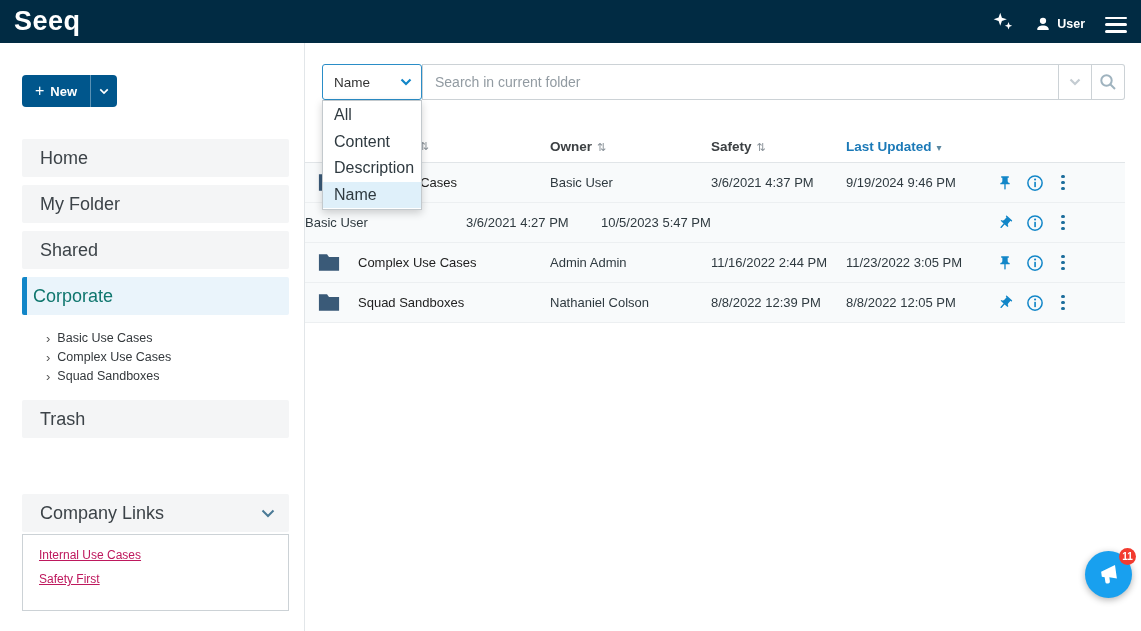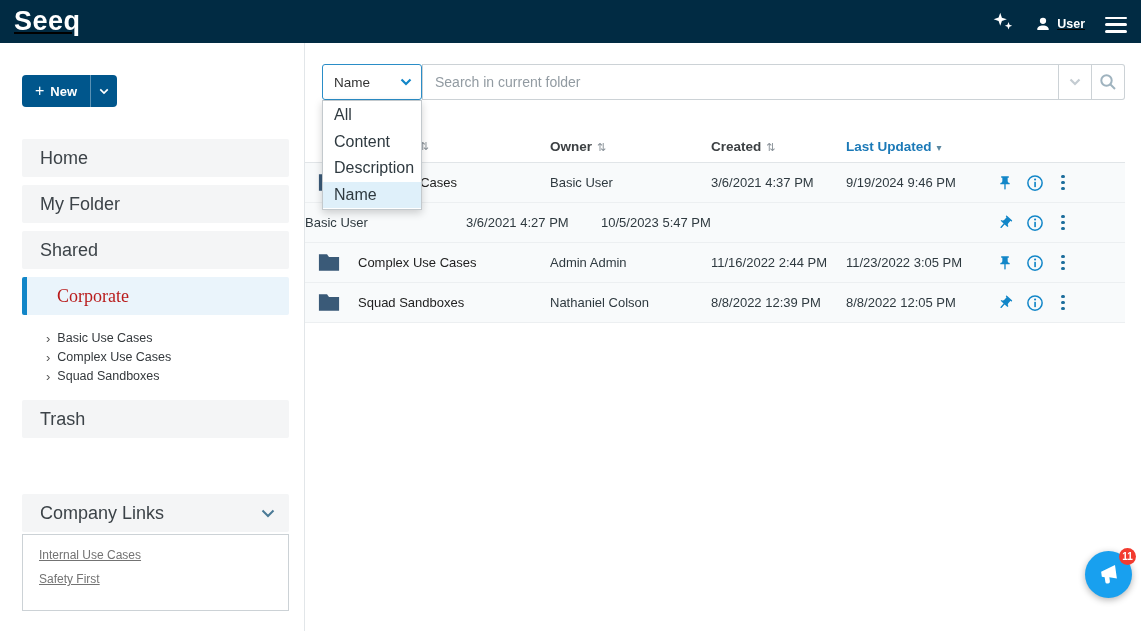--- a/index.html
+++ b/index.html
@@ -1,47 +1,47 @@
 <!DOCTYPE html>
 <html><head>
 <meta charset="utf-8">
 <style>
   * { box-sizing: border-box; margin: 0; padding: 0; }
   html,body { width:1141px; height:631px; overflow:hidden; }
   body { font-family:"Liberation Sans", sans-serif; background:#fff; position:relative; }
 
   
   .topbar { position:absolute; top:0; left:0; right:0; height:43px; background:#012b43;
-            display:flex; align-items:center; padding:0 14px; z-index:30;text-decoration:underline; }
+            display:flex; align-items:center; padding:0 14px; z-index:30; }
   .logo { color:#fff; font-size:27px; font-weight:800; letter-spacing:.5px; cursor:pointer; }
   .topbar-right { margin-left:auto; display:flex; align-items:flex-end; gap:20px; color:#fff; }
   .tb-icon { display:flex; align-items:center; justify-content:center; cursor:pointer; }
   .user-wrap { display:flex; align-items:center; gap:5px; cursor:pointer; }
   .user-label { font-size:12.5px; font-weight:700; color:#fff; }
   .hamburger { display:flex; flex-direction:column; gap:4px; cursor:pointer; }
   .hamburger i { display:block; width:22px; height:2.6px; background:#fff; border-radius:2px; }
 
   
   .sidebar { position:absolute; top:43px; left:0; width:305px; bottom:0; background:#fff;
              border-right:1px solid #e2e6e9; padding:32px 15px 0 22px; }
   .new-btn { display:inline-flex; border-radius:4px; overflow:hidden; background:#00568c; color:#fff; cursor:pointer; }
   .new-main { padding:8px 13px; font-size:13px; font-weight:700; display:flex; align-items:center; gap:6px; }
   .new-plus { font-size:16px; font-weight:400; line-height:1; }
   .new-caret { width:27px; display:flex; align-items:center; justify-content:center; border-left:1px solid rgba(255,255,255,.35); }
   .nav { margin-top:32px; }
   .nav-item { height:38px; background:#f4f5f6; margin-bottom:8px; display:flex; align-items:center;
               padding:0 14px 0 18px; font-size:18px; color:#3c4348; border-radius:2px; cursor:pointer; }
-  .nav-item.selected { background:#eaf4fb; border-left:5px solid #1286c8; padding-left:30px; color:#b91c1c;font-family:Liberation Serif, serif; }
+  .nav-item.selected { background:#eaf4fb; border-left:5px solid #1286c8; padding-left:6px; color:#0f766e; }
   .tree { padding:6px 0 14px 24px; }
   .tree-item { font-size:12.5px; color:#33383c; line-height:19px; display:flex; align-items:center; gap:7px; cursor:pointer; }
   .tree-caret { color:#555; font-size:13px; line-height:1; }
   .company-header { margin-top:56px; justify-content:space-between; margin-bottom:2px; }
   .links-box { border:1px solid #ccd2d6; padding:13px 16px 14px 16px; }
   .links-title { font-size:15px; color:#333; font-weight:400; margin-bottom:11px; }
-  .side-link { display:block; font-size:12px; color:#737373; text-decoration:underline; margin-bottom:10px; cursor:pointer; }
+  .side-link { display:block; font-size:12px; color:#be185d; text-decoration:underline; margin-bottom:10px; cursor:pointer; }
 
   
   .main { position:absolute; left:305px; top:43px; right:0; bottom:0; background:#fff; }
   .searchbar { display:flex; margin:21px 16px 0 17px; height:36px; }
   .filter-select { width:100px; min-width:100px; border:1px solid #2a8dc7; border-radius:3px;
                    display:flex; align-items:center; justify-content:space-between;
                    padding:0 9px 0 11px; font-size:13.5px; color:#333; background:#fff; cursor:pointer; }
   .search-input { flex:1; border:1px solid #ccd2d6; padding:0 12px; font-size:14px; color:#333; outline:none; border-radius:0; }
   .search-input::placeholder { color:#929ba2; }
   .sb-btn { width:33px; border:1px solid #ccd2d6; border-left:none; background:#fff;
@@ -202,21 +202,21 @@
   <div class="table">
     <div class="thead">
       <div class="c-name sortable">
         <span>Name</span>
           <span class="sort-glyph">⇅</span>
       </div>
       <div class="c-owner sortable">
         <span>Owner</span><span class="sort-glyph">⇅</span>
       </div>
       <div class="c-created sortable">
-        <span>Created</span><span class="sort-glyph">⇅</span>
+        <span>Safety</span><span class="sort-glyph">⇅</span>
       </div>
       <div class="c-updated sortable updated-head">
         <span>Last Updated</span><span class="sort-glyph">▾</span>
       </div>
       <div class="c-actions"></div>
     </div>
 
     <div class="trow">
       <div class="c-name">
         <span class="row-icon">

